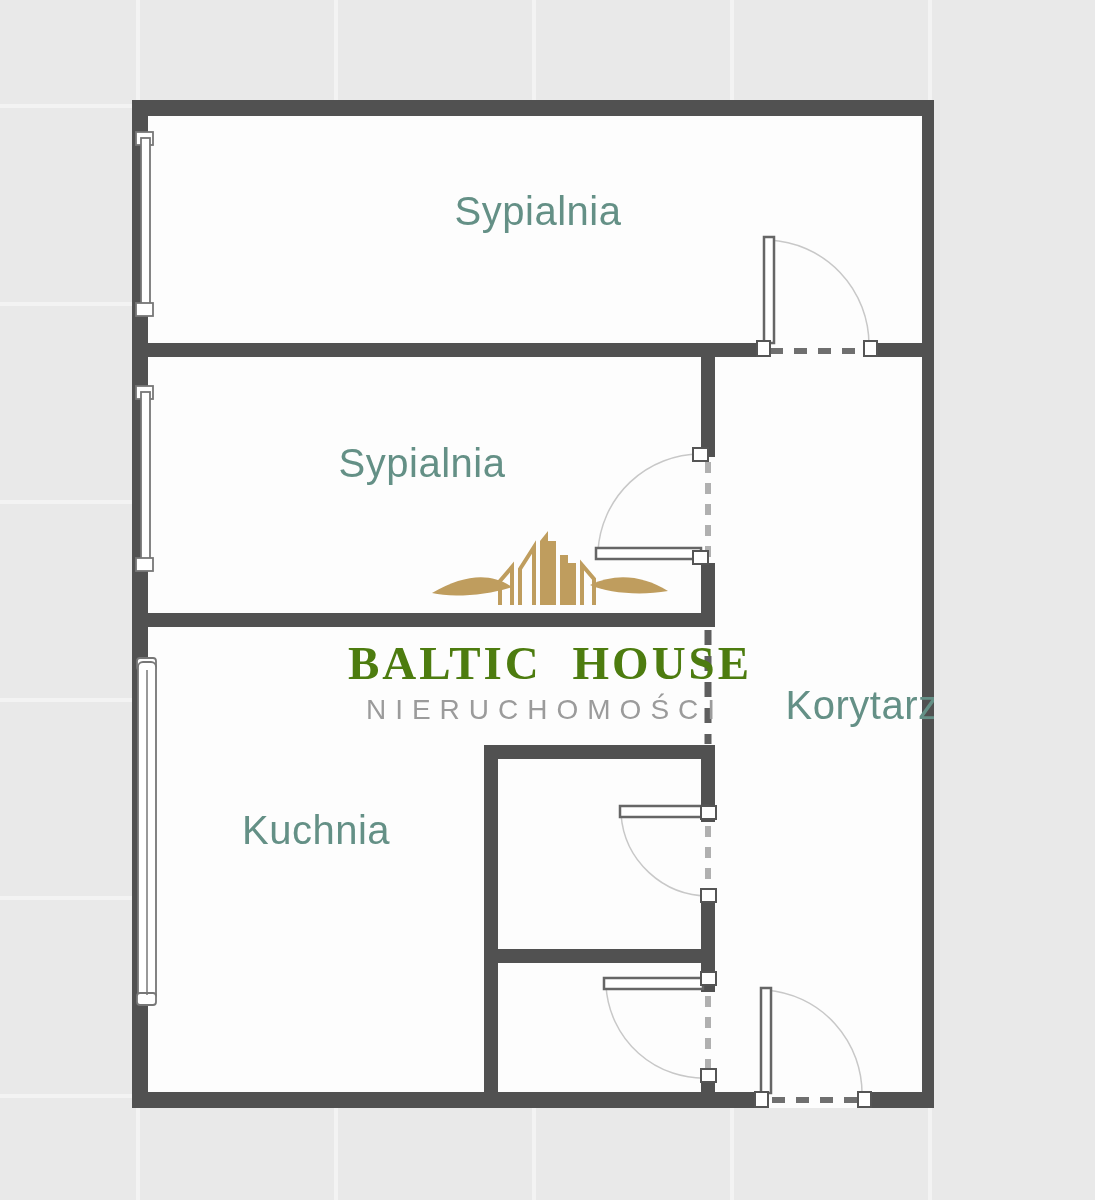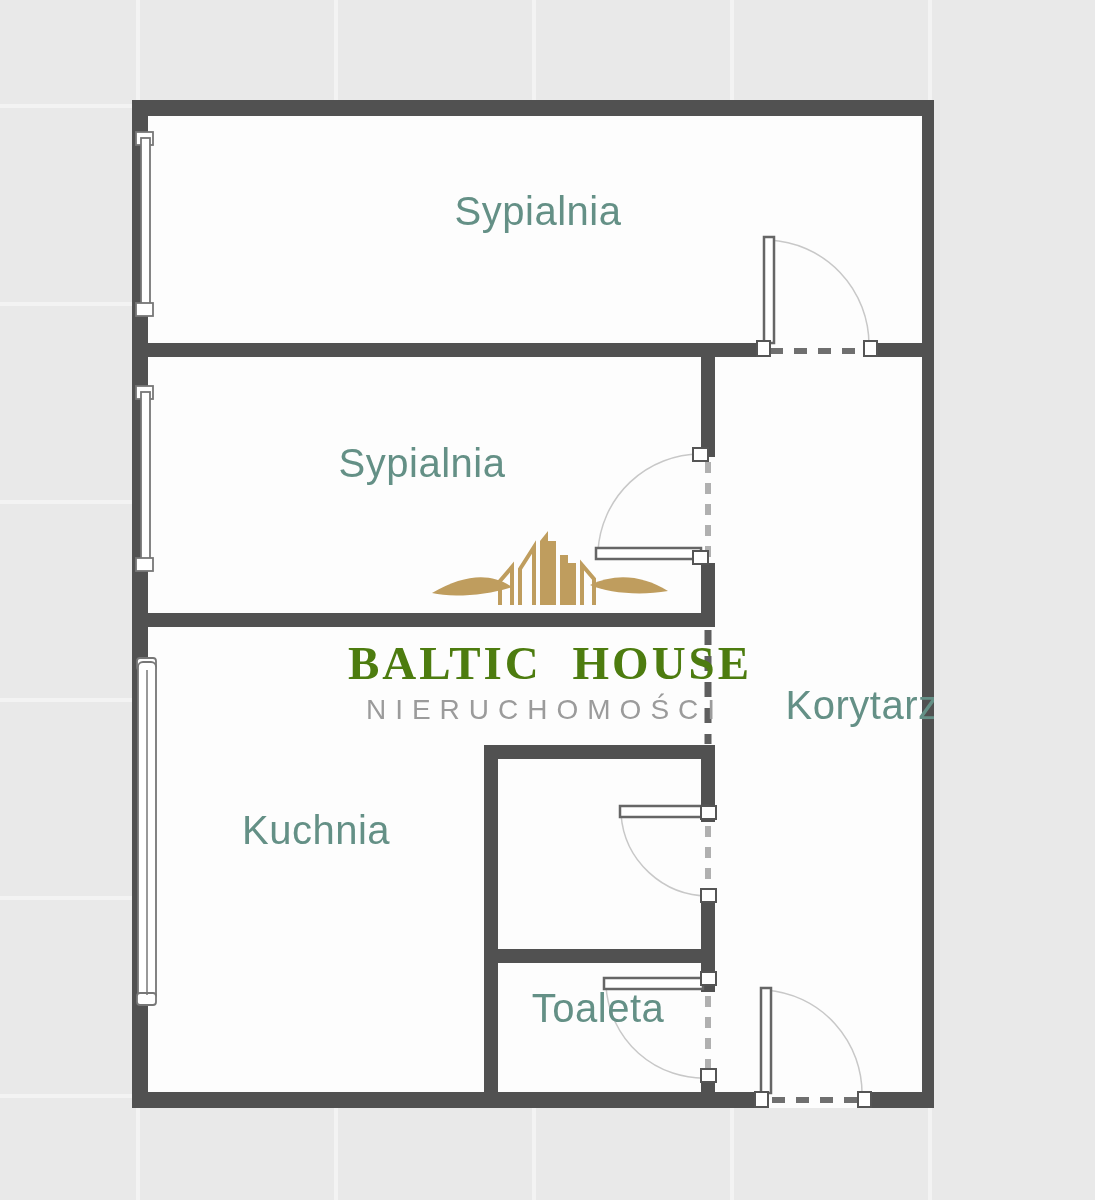--- a/index.html
+++ b/index.html
@@ -157,21 +157,20 @@
         <rect x="755" y="1092" width="13" height="15" fill="#ffffff" stroke="#555555" stroke-width="2"></rect>
         <rect x="858" y="1092" width="13" height="15" fill="#ffffff" stroke="#555555" stroke-width="2"></rect>
       </g>
     </g>
   </svg>
 
   <div class="room-label" style="left:538px;top:211px;">Sypialnia</div>
   <div class="room-label" style="left:422px;top:463px;">Sypialnia</div>
   <div class="room-label" style="left:821px;top:705px;margin-left:41px;">Korytarz</div>
   <div class="room-label" style="left:316px;top:803px;margin-top:27px;">Kuchnia</div>
-  <div class="room-label" style="left:598px;top:1008px;">Toaleta</div>
 
   <div class="logo">
     <svg class="logo-icon" viewBox="0 0 240 112">
       <g stroke="#bf9d5e" fill="none" stroke-width="4">
         <path d="M70 108 V84 L82 70 V108"></path>
         <path d="M90 108 V72 L104 50 V108"></path>
         <path d="M152 108 V68 L164 82 V108"></path>
       </g>
       <g fill="#bf9d5e" stroke="none">
         <path d="M110 108 V44 L118 34 V44 H126 V108 Z"></path>

